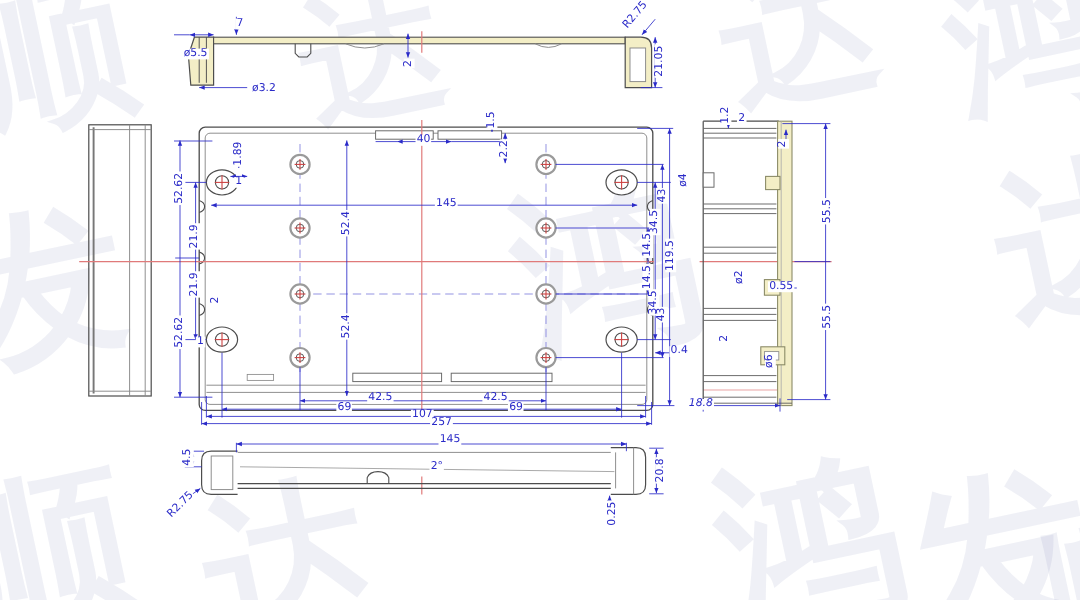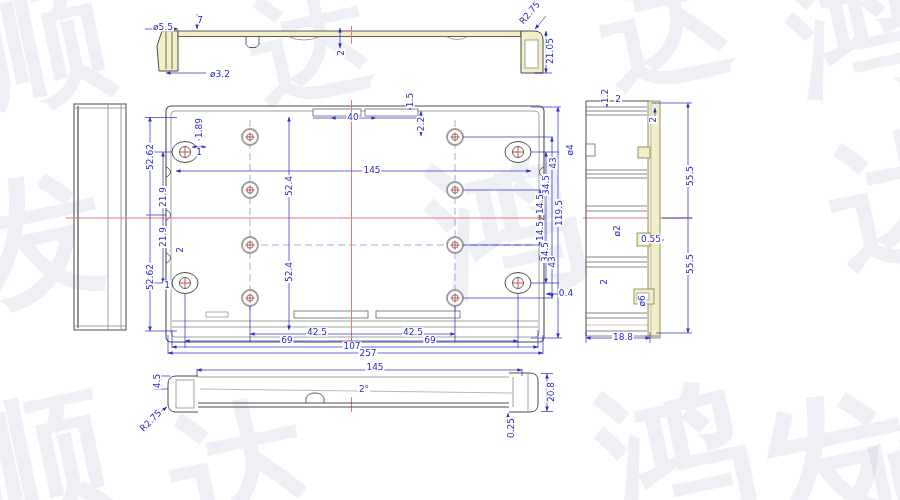--- a/index.html
+++ b/index.html
@@ -285,21 +285,21 @@
         <line x1="508" y1="413" x2="508" y2="427" marker-start="url(#ar)"></line>
         <line x1="160" y1="376" x2="160" y2="389" marker-start="url(#ar)" marker-end="url(#ar)"></line>
         <line x1="154" y1="376" x2="170" y2="376"></line>
           <line x1="154" y1="389" x2="168" y2="389"></line>
         <line x1="153" y1="417" x2="167" y2="407" marker-end="url(#ar)"></line>
       </g>
     </g>
   </svg>
 
   <div id="labels">
-      <span class="dim" style="left: 163px; top: 27px; transform: translate(-50%, -50%) rotate(0deg); color: rgb(42, 42, 200);">ø5.5</span>
+      <span class="dim" style="left: 163px; top: 45px; transform: translate(-50%, -50%) rotate(0deg); color: rgb(42, 42, 200);">ø5.5</span>
       <span class="dim" style="left: 200px; top: 20px; transform: translate(-50%, -50%) rotate(0deg); color: rgb(42, 42, 200);">7</span>
       <span class="dim" style="left: 220px; top: 74px; transform: translate(-50%, -50%) rotate(0deg); color: rgb(42, 42, 200);">ø3.2</span>
       <span class="dim" style="left: 341px; top: 53px; transform: translate(-50%, -50%) rotate(-90deg); color: rgb(42, 42, 200);">2</span>
       <span class="dim" style="left: 530px; top: 13px; transform: translate(-50%, -50%) rotate(-50deg); color: rgb(42, 42, 200);">R2.75</span>
       <span class="dim" style="left: 550px; top: 51px; transform: translate(-50%, -50%) rotate(-90deg); color: rgb(42, 42, 200);">21.05</span>
       <span class="dim" style="left: 150px; top: 157px; transform: translate(-50%, -50%) rotate(-90deg); color: rgb(42, 42, 200);">52.62</span>
       <span class="dim" style="left: 163px; top: 197px; transform: translate(-50%, -50%) rotate(-90deg); color: rgb(42, 42, 200);">21.9</span>
       <span class="dim" style="left: 163px; top: 237px; transform: translate(-50%, -50%) rotate(-90deg); color: rgb(42, 42, 200);">21.9</span>
       <span class="dim" style="left: 150px; top: 277px; transform: translate(-50%, -50%) rotate(-90deg); color: rgb(42, 42, 200);">52.62</span>
       <span class="dim" style="left: 199px; top: 128px; transform: translate(-50%, -50%) rotate(-90deg); color: rgb(42, 42, 200);">1.89</span>
@@ -329,21 +329,21 @@
       <span class="dim" style="left: 605px; top: 96px; transform: translate(-50%, -50%) rotate(-90deg); color: rgb(42, 42, 200);">1.2</span>
       <span class="dim" style="left: 618px; top: 99px; transform: translate(-50%, -50%) rotate(0deg); color: rgb(42, 42, 200);">2</span>
       <span class="dim" style="left: 653px; top: 120px; transform: translate(-50%, -50%) rotate(-90deg); color: rgb(42, 42, 200);">2</span>
       <span class="dim" style="left: 570px; top: 150px; transform: translate(-50%, -50%) rotate(-90deg); color: rgb(42, 42, 200);">ø4</span>
       <span class="dim" style="left: 690px; top: 176px; transform: translate(-50%, -50%) rotate(-90deg); color: rgb(42, 42, 200);">55.5</span>
       <span class="dim" style="left: 617px; top: 231px; transform: translate(-50%, -50%) rotate(-90deg); color: rgb(42, 42, 200);">ø2</span>
       <span class="dim" style="left: 651px; top: 239px; transform: translate(-50%, -50%) rotate(0deg); color: rgb(42, 42, 200);">0.55</span>
       <span class="dim" style="left: 604px; top: 282px; transform: translate(-50%, -50%) rotate(-90deg); color: rgb(42, 42, 200);">2</span>
       <span class="dim" style="left: 642px; top: 301px; transform: translate(-50%, -50%) rotate(-90deg); color: rgb(42, 42, 200);">ø6</span>
       <span class="dim" style="left: 690px; top: 264px; transform: translate(-50%, -50%) rotate(-90deg); color: rgb(42, 42, 200);">55.5</span>
-      <span class="dim" style="left: 623px; top: 337px; transform: translate(-50%, -50%) rotate(0deg); color: rgb(42, 42, 200);">18.8</span>
+      <span class="dim" style="left: 584px; top: 337px; transform: translate(-50%, -50%) rotate(0deg); color: rgb(42, 42, 200); font-style: italic;">18.8</span>
       <span class="dim" style="left: 375px; top: 367px; transform: translate(-50%, -50%) rotate(0deg); color: rgb(42, 42, 200);">145</span>
       <span class="dim" style="left: 157px; top: 381px; transform: translate(-50%, -50%) rotate(-90deg); color: rgb(42, 42, 200);">4.5</span>
       <span class="dim" style="left: 151px; top: 421px; transform: translate(-50%, -50%) rotate(-45deg); color: rgb(42, 42, 200);">R2.75</span>
       <span class="dim" style="left: 364px; top: 389px; transform: translate(-50%, -50%) rotate(0deg); color: rgb(42, 42, 200);">2°</span>
       <span class="dim" style="left: 551px; top: 392px; transform: translate(-50%, -50%) rotate(-90deg); color: rgb(42, 42, 200);">20.8</span>
       <span class="dim" style="left: 511px; top: 428px; transform: translate(-50%, -50%) rotate(-90deg); color: rgb(42, 42, 200);">0.25</span>
     </div>
 </div>
 
 </body></html>

